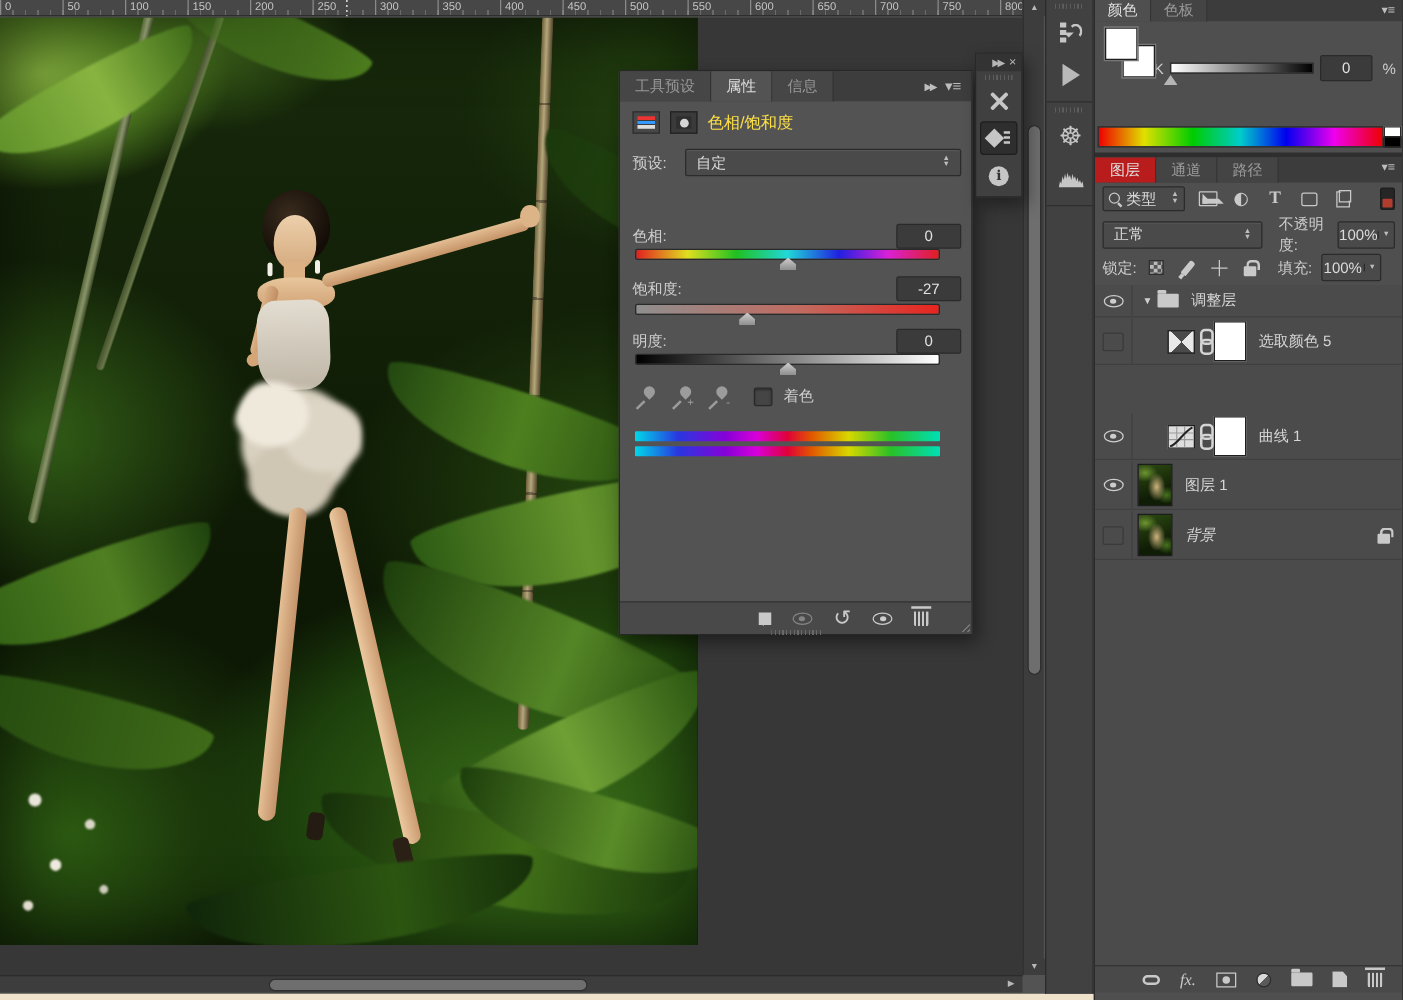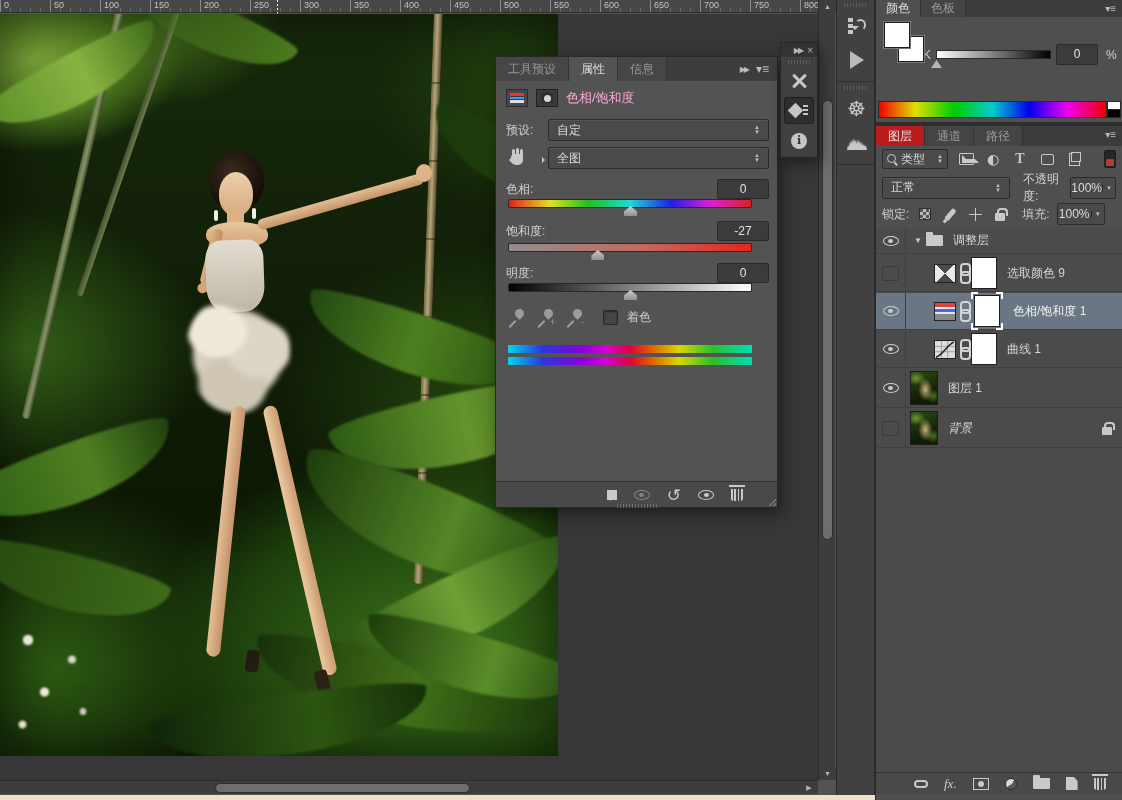--- a/index.html
+++ b/index.html
@@ -76,21 +76,21 @@
   .ptab.active { background:#535353; color:#dedede; }
   #props-tabs .tabctl { margin-left:auto; display:flex; align-items:center; gap:8px; padding-right:8px; color:#bdbdbd; }
   .chev2 { font-size:8px; letter-spacing:-2px; }
   #props-header { position:absolute; left:0; top:24px; width:100%; height:34px; display:flex; align-items:center; gap:8px; padding:0 10px; }
   .hbtn { width:22px; height:18px; border:1px solid #2c2c2c; background:#474747; display:flex; align-items:center; justify-content:center; }
   .hbtn.active { background:#3a3a3a; border-color:#202020; }
   .minibars { width:14px; height:10px; background:
     linear-gradient(180deg,#e33 0 3px, #3a3a3a 3px 4px, #39f 4px 6px, #3a3a3a 6px 7px, #ddd 7px 10px); }
   .minimask { width:12px; height:10px; background:#2e2e2e; display:flex; align-items:center; justify-content:center; }
   .minimask i { width:7px; height:7px; border-radius:50%; background:#d6d6d6; display:block; }
-  #props-title { color:#f9a8d4; font-size:13px; }
+  #props-title { color:#fde047; font-size:13px; }
 
   .prow { position:absolute; left:10px; width:263px; display:flex; align-items:center; }
   .plabel { color:#cfcfcf; font-size:12px; }
   .combo { flex:1; height:22px; background:#4a4a4a; border:1px solid #2b2b2b; border-radius:2px;
     display:flex; align-items:center; padding:0 8px; color:#dcdcdc; box-shadow:inset 0 1px 0 rgba(255,255,255,.07); }
   .spin { margin-left:auto; display:flex; flex-direction:column; align-items:center; line-height:4px; color:#bdbdbd; }
   .spin i { font-style:normal; font-size:6px; display:block; height:5px; }
   .hand { width:22px; height:20px; position:relative; }
   .hand .palm { position:absolute; left:5px; top:6px; width:12px; height:11px; background:#c9c9c9; border-radius:4px 4px 5px 5px; }
   .hand .f { position:absolute; top:1px; width:3px; height:8px; background:#c9c9c9; border-radius:2px; }
@@ -374,37 +374,20 @@
     <div class="prow" style="top:62px;">
       <span class="plabel" style="width:42px;">预设:</span>
       <div class="combo">
         <span>自定</span>
         <span class="spin">
             <i>▲</i>
             <i>▼</i>
           </span>
       </div>
     </div>
-    <div class="prow" style="top:90px;">
-      <div class="hand" style="width:42px;">
-        <i class="f" style="left:6px;"></i>
-          <i class="f" style="left:10px;top:0;"></i>
-          <i class="f" style="left:14px;"></i>
-        <i class="palm"></i>
-          <i class="a1"></i>
-          <i class="a2"></i>
-      </div>
-      <div class="combo">
-        <span>全图</span>
-        <span class="spin">
-            <i>▲</i>
-            <i>▼</i>
-          </span>
-      </div>
-    </div>
 
     <div class="prow" style="top:122px;">
       <span class="plabel">色相:</span>
       <div class="valbox" style="margin-left:auto;">0</div>
     </div>
     <div class="slider grad-hue" style="top:142px;">
       <div class="thumb" style="left:calc(50% - 6px);"></div>
     </div>
 
     <div class="prow" style="top:164px;">
@@ -589,34 +572,23 @@
         <span class="lname" style="margin-left:2px;">调整层</span>
       </div>
 
       <div class="lrow" style="top:27px; height:37px;">
         <div class="eyewell">
             <span class="eyebox"></span>
           </div>
         <span class="lthumb selcol-ico" style="margin-left:28px;"></span>
         <span class="chain"></span>
         <span class="mask"></span>
-        <span class="lname">选取颜色 9</span>
-      </div>
-
-      <div class="lrow row-sel" style="top:65px; height:37px;">
-        <div class="eyewell">
-            <span class="eye"></span>
-          </div>
-        <span class="lthumb huesat-ico" style="margin-left:28px;"></span>
-        <span class="chain"></span>
-        <span class="sel-wrap">
-            <span class="mask" style="display:block;"></span>
-          </span>
-        <span class="lname">色相/饱和度 1</span>
-      </div>
+        <span class="lname">选取颜色 5</span>
+      </div>
+
 
       <div class="lrow" style="top:103px; height:37px;">
         <div class="eyewell">
             <span class="eye"></span>
           </div>
         <svg class="lthumb" style="margin-left:28px; background:#ddd;" width="22" height="19" viewBox="0 0 22 19">
           <path d="M0 6 H22 M0 12 H22 M7 0 V19 M14 0 V19" stroke="#999" stroke-width="1" fill="none"></path>
           <path d="M1 18 C 8 16, 12 6, 21 1" stroke="#222" stroke-width="1.8" fill="none"></path>
         </svg>
         <span class="chain"></span>

